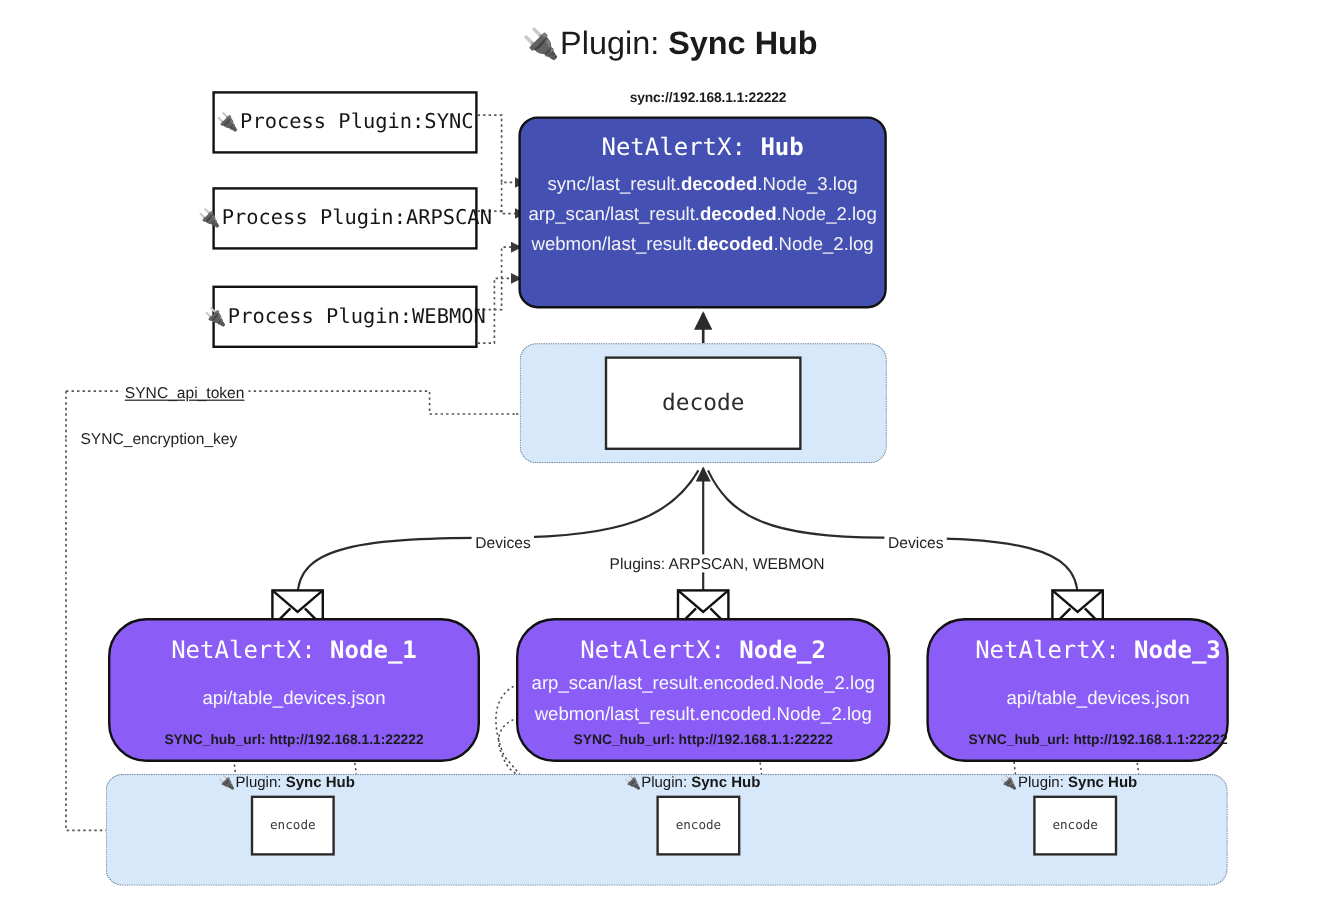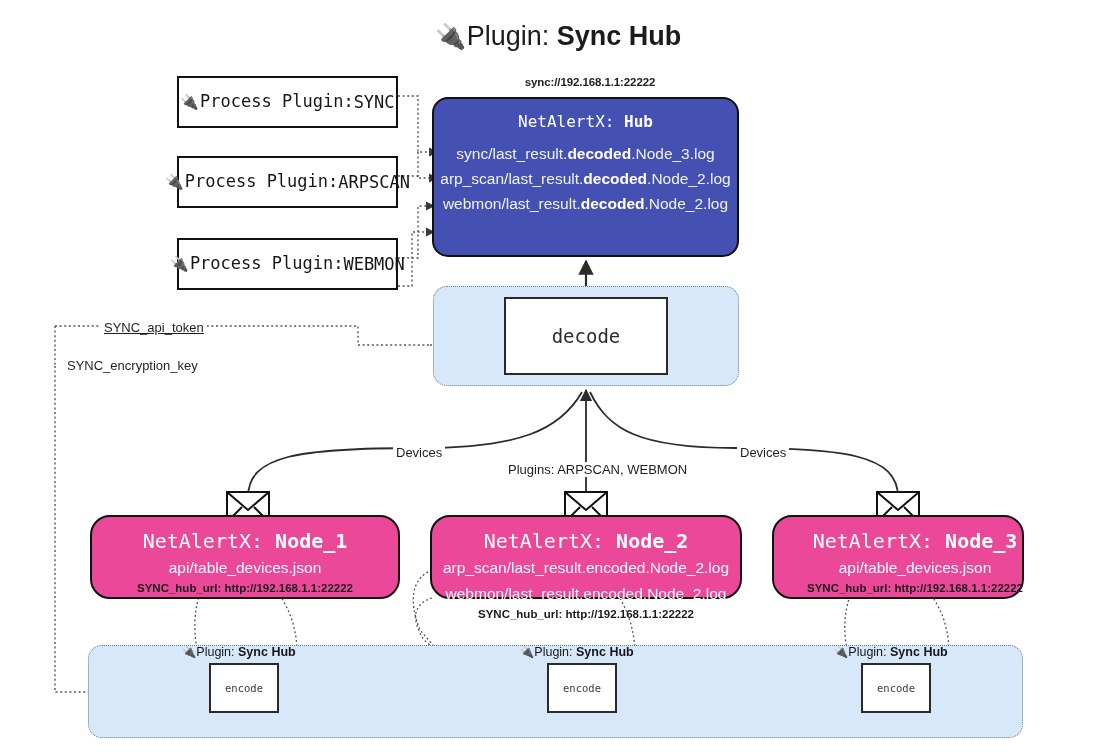--- a/index.html
+++ b/index.html
@@ -86,21 +86,21 @@
     height: 160px;
     background: #4450b2;
     border: 2.5px solid #111111;
     border-radius: 16px;
     color: #ffffff;
     padding-top: 8px;
   }
   #hub-box .hub-title {
     text-align: center;
     font-family: "DejaVu Sans Mono", "Liberation Mono", monospace;
-    font-size: 16px;
+    font-size: 20px;
     line-height: 30px;
     margin-bottom: 4px;
   }
   #hub-box .hub-title .strong { font-weight: bold; }
   #hub-box .hub-line {
     font-size: 15.5px;
     line-height: 25px;
     text-align: center;
     white-space: nowrap;
     color: #f2f2f5;
@@ -153,26 +153,26 @@
     white-space: nowrap;
   }
   .sync-hub-tag .strong { font-weight: bold; }
   .sync-hub-tag .plug-ico { font-size: 11.5px; }
   #sync-tag-1 { left: 182px; }
   #sync-tag-2 { left: 520px; }
   #sync-tag-3 { left: 834px; }
 
   
   .node-box {
-    background: #ec4899;
+    background: #8b5cf6;
     border: 2.5px solid #111111;
-    border-radius: 20px;
+    border-radius: 32px;
     color: #ffffff;
     top: 515px;
-    height: 84px;
+    height: 120px;
     display: flex;
     flex-direction: column;
     align-items: center;
   }
   #node-box-1 { left: 90px; width: 310px; }
   #node-box-2 { left: 430px; width: 312px; }
   #node-box-3 { left: 772px; width: 252px; padding-left: 34px; }
   .node-box .node-title {
     font-family: "DejaVu Sans Mono", "Liberation Mono", monospace;
     font-size: 20px;

